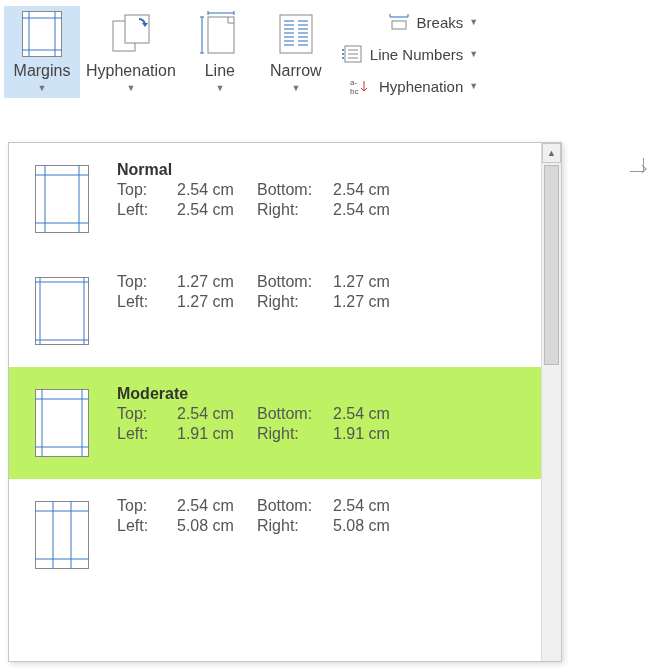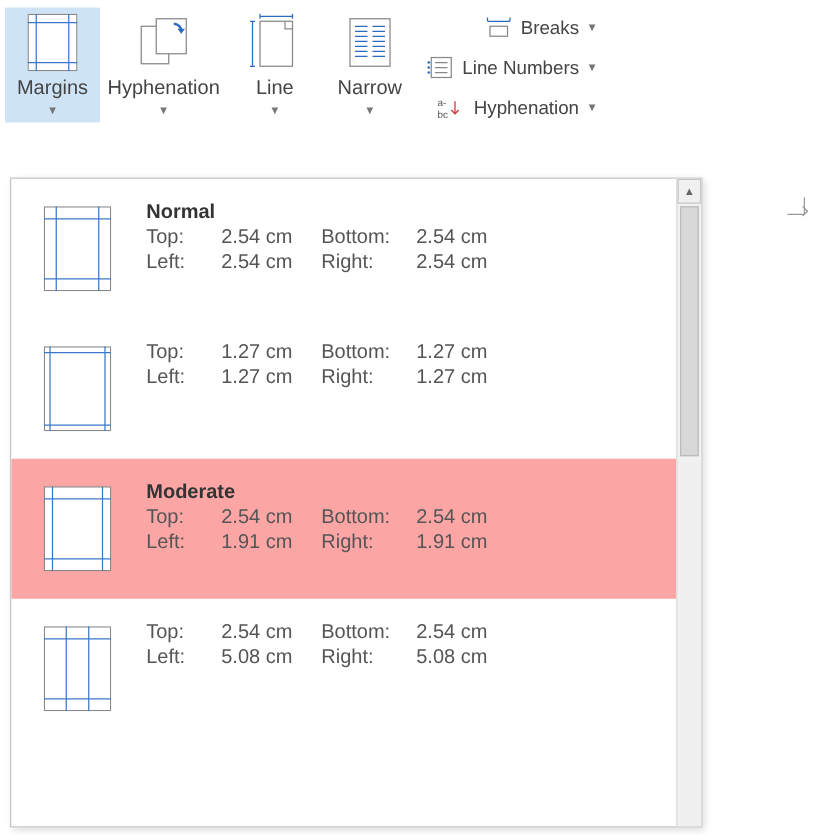--- a/index.html
+++ b/index.html
@@ -78,21 +78,21 @@
   .dd-scroll {
     flex: 1;
     overflow: hidden;
   }
   .margin-item {
     display: flex;
     align-items: flex-start;
     padding: 18px 14px 22px 26px;
     gap: 28px;
   }
-  .margin-item.hover { background: #fca5a5; }
+  .margin-item.hover { background: #bef264; }
   .mi-icon { width: 54px; height: 68px; flex-shrink:0; margin-top:4px; }
   .mi-body { flex: 1; color: #555; font-size: 16px; }
   .mi-title { font-weight: 600; color: #333; margin-bottom: 2px; }
   .mi-grid {
     display: grid;
     grid-template-columns: 60px 80px 76px 80px;
     row-gap: 2px;
   }
   .scrollbar {
     width: 20px;

